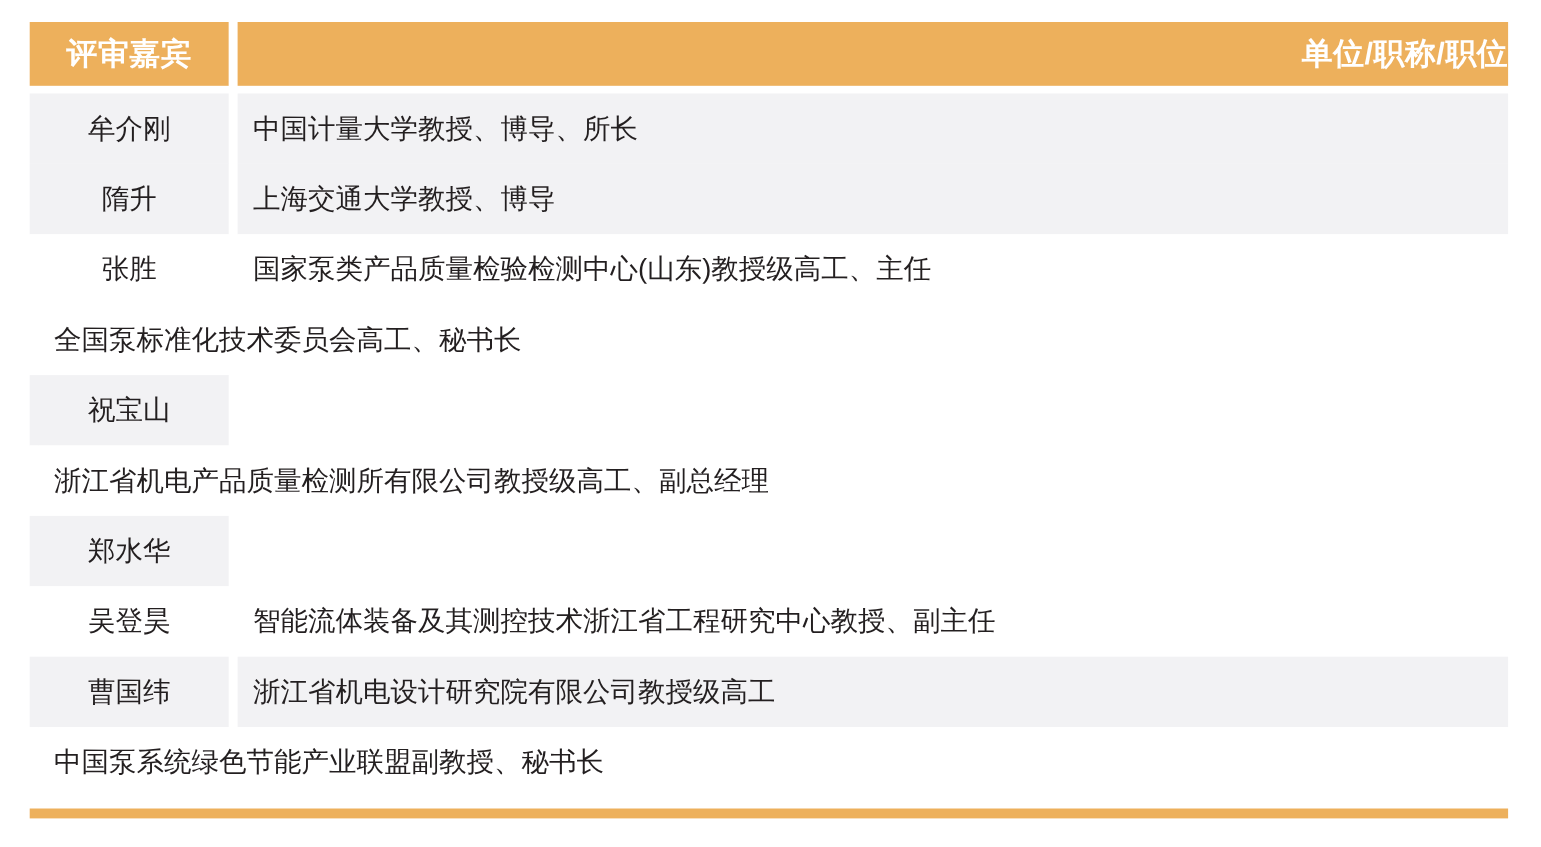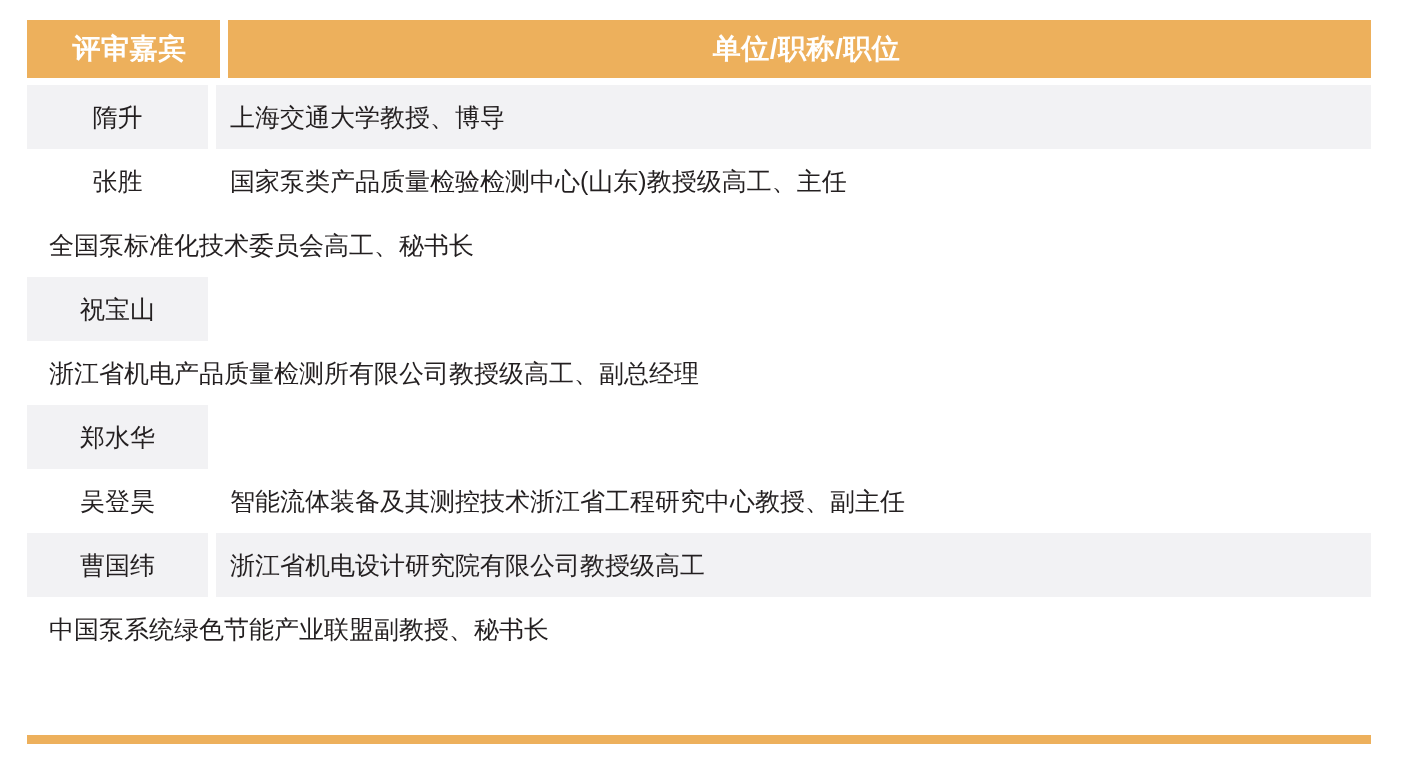--- a/index.html
+++ b/index.html
@@ -37,34 +37,33 @@
   }
   .th {
     background: #EDB05C;
     color: #ffffff;
     font-size: 28px;
     font-weight: bold;
     line-height: 58px;
     letter-spacing: 0.5px;
     white-space: nowrap;
     overflow: hidden;
-    padding-left: 12px;
   }
   .th-name {
     width: 181px;
     text-align: center;
   }
   .th-spacer {
     width: 8px;
     background: #ffffff;
     flex: 0 0 8px;
   }
   .th-detail {
     flex: 1 1 auto;
-    text-align: center;
+    text-align: right;
     padding-left: 14px;
     box-sizing: border-box;
   }
 
   
   .table-body {
     display: block;
   }
   .row {
     display: flex;
@@ -122,20 +121,25 @@
   <div class="judges-table">
 
     <div class="table-header">
       <div class="th th-name">评审嘉宾</div>
       <div class="th-spacer"></div>
       <div class="th th-detail">单位/职称/职位</div>
     </div>
 
     <div class="table-body">
 
+    <div class="row shade">
+          <div class="cell cell-name">牟介刚</div>
+          <div class="cell cell-gap"></div>
+          <div class="cell cell-detail">中国计量大学教授、博导、所长</div>
+        </div>
         <div class="row shade">
           <div class="cell cell-name">隋升</div>
           <div class="cell cell-gap"></div>
           <div class="cell cell-detail">上海交通大学教授、博导</div>
         </div>
         <div class="row plain">
           <div class="cell cell-name">张胜</div>
           <div class="cell cell-gap"></div>
           <div class="cell cell-detail">国家泵类产品质量检验检测中心(山东)教授级高工、主任</div>
         </div>

